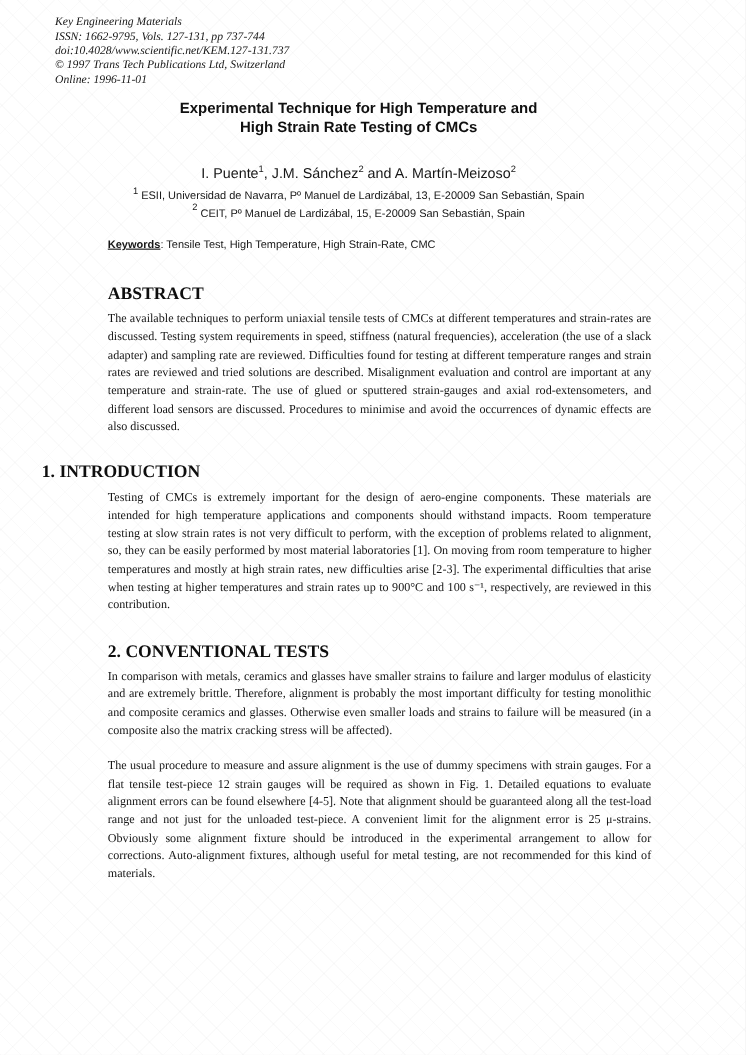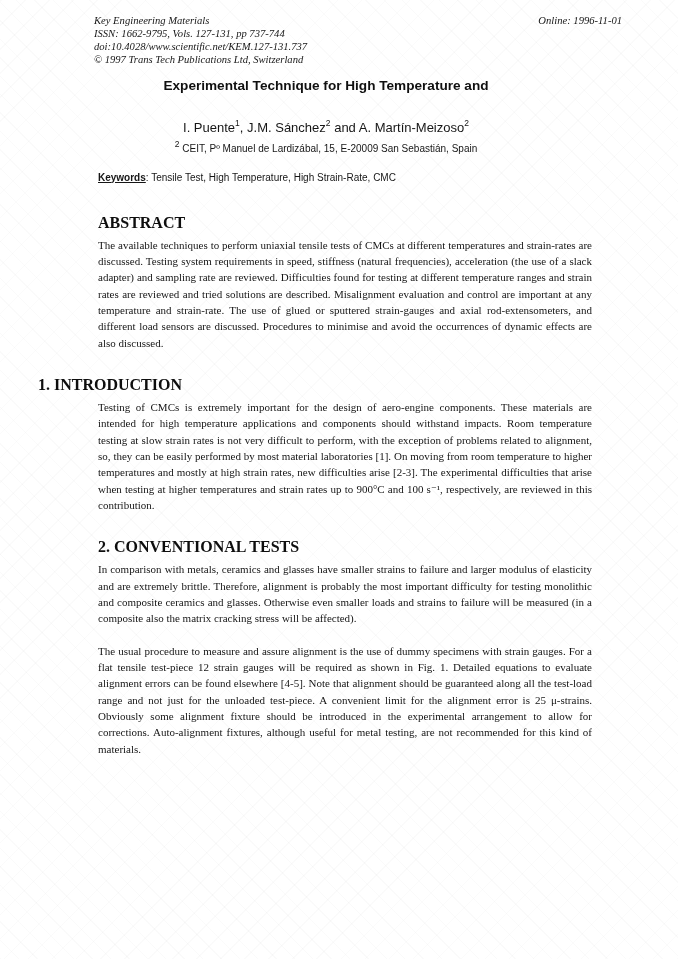--- a/index.html
+++ b/index.html
@@ -15,21 +15,22 @@
     color: #161616;
     font-family: "Liberation Serif", "DejaVu Serif", serif;
     overflow: hidden;
     box-sizing: border-box;
   }
   
   .header-row {
     display: flex;
     justify-content: space-between;
     align-items: flex-start;
-    padding: 14px 56px 0 94px;
+    padding: 14px 56px 0 50px;
+    flex-direction: column;
   }
   .header-left p, .header-right p {
     margin: 0;
     font-style: italic;
     font-size: 10.6px;
     line-height: 13px;
     white-space: nowrap;
   }
   
   .center-col {
@@ -102,25 +103,27 @@
       <p>© 1997 Trans Tech Publications Ltd, Switzerland</p>
     </div>
     <div class="header-right">
       <p>Online: 1996-11-01</p>
     </div>
   </div>
 
   <div class="center-col">
     <div class="paper-title">
       <span>Experimental Technique for High Temperature and</span>
+      <span>High Strain Rate Testing of CMCs</span>
     </div>
     <div class="authors-line">
       <span>I. Puente</span><sup>1</sup><span>, </span><span>J.M. Sánchez</span><sup>2</sup><span> and </span><span>A. Martín-Meizoso</span><sup>2</sup>
     </div>
     <div class="affiliations">
+      <div class="affiliation"><sup>1</sup><span> ESII, Universidad de Navarra, Pº Manuel de Lardizábal, 13, E-20009 San Sebastián, Spain</span></div>
       <div class="affiliation"><sup>2</sup><span> CEIT, Pº Manuel de Lardizábal, 15, E-20009 San Sebastián, Spain</span></div>
     </div>
   </div>
 
   <div class="keywords">
     <span class="kw-label">Keywords</span><span>: Tensile Test, High Temperature, High Strain-Rate, CMC</span>
   </div>
 
   <div class="section-heading h-abstract">ABSTRACT</div>
   <p class="body-para">The available techniques to perform uniaxial tensile tests of CMCs at different temperatures and strain-rates are discussed. Testing system requirements in speed, stiffness (natural frequencies), acceleration (the use of a slack adapter) and sampling rate are reviewed. Difficulties found for testing at different temperature ranges and strain rates are reviewed and tried solutions are described. Misalignment evaluation and control are important at any temperature and strain-rate. The use of glued or sputtered strain-gauges and axial rod-extensometers, and different load sensors are discussed. Procedures to minimise and avoid the occurrences of dynamic effects are also discussed.</p>

